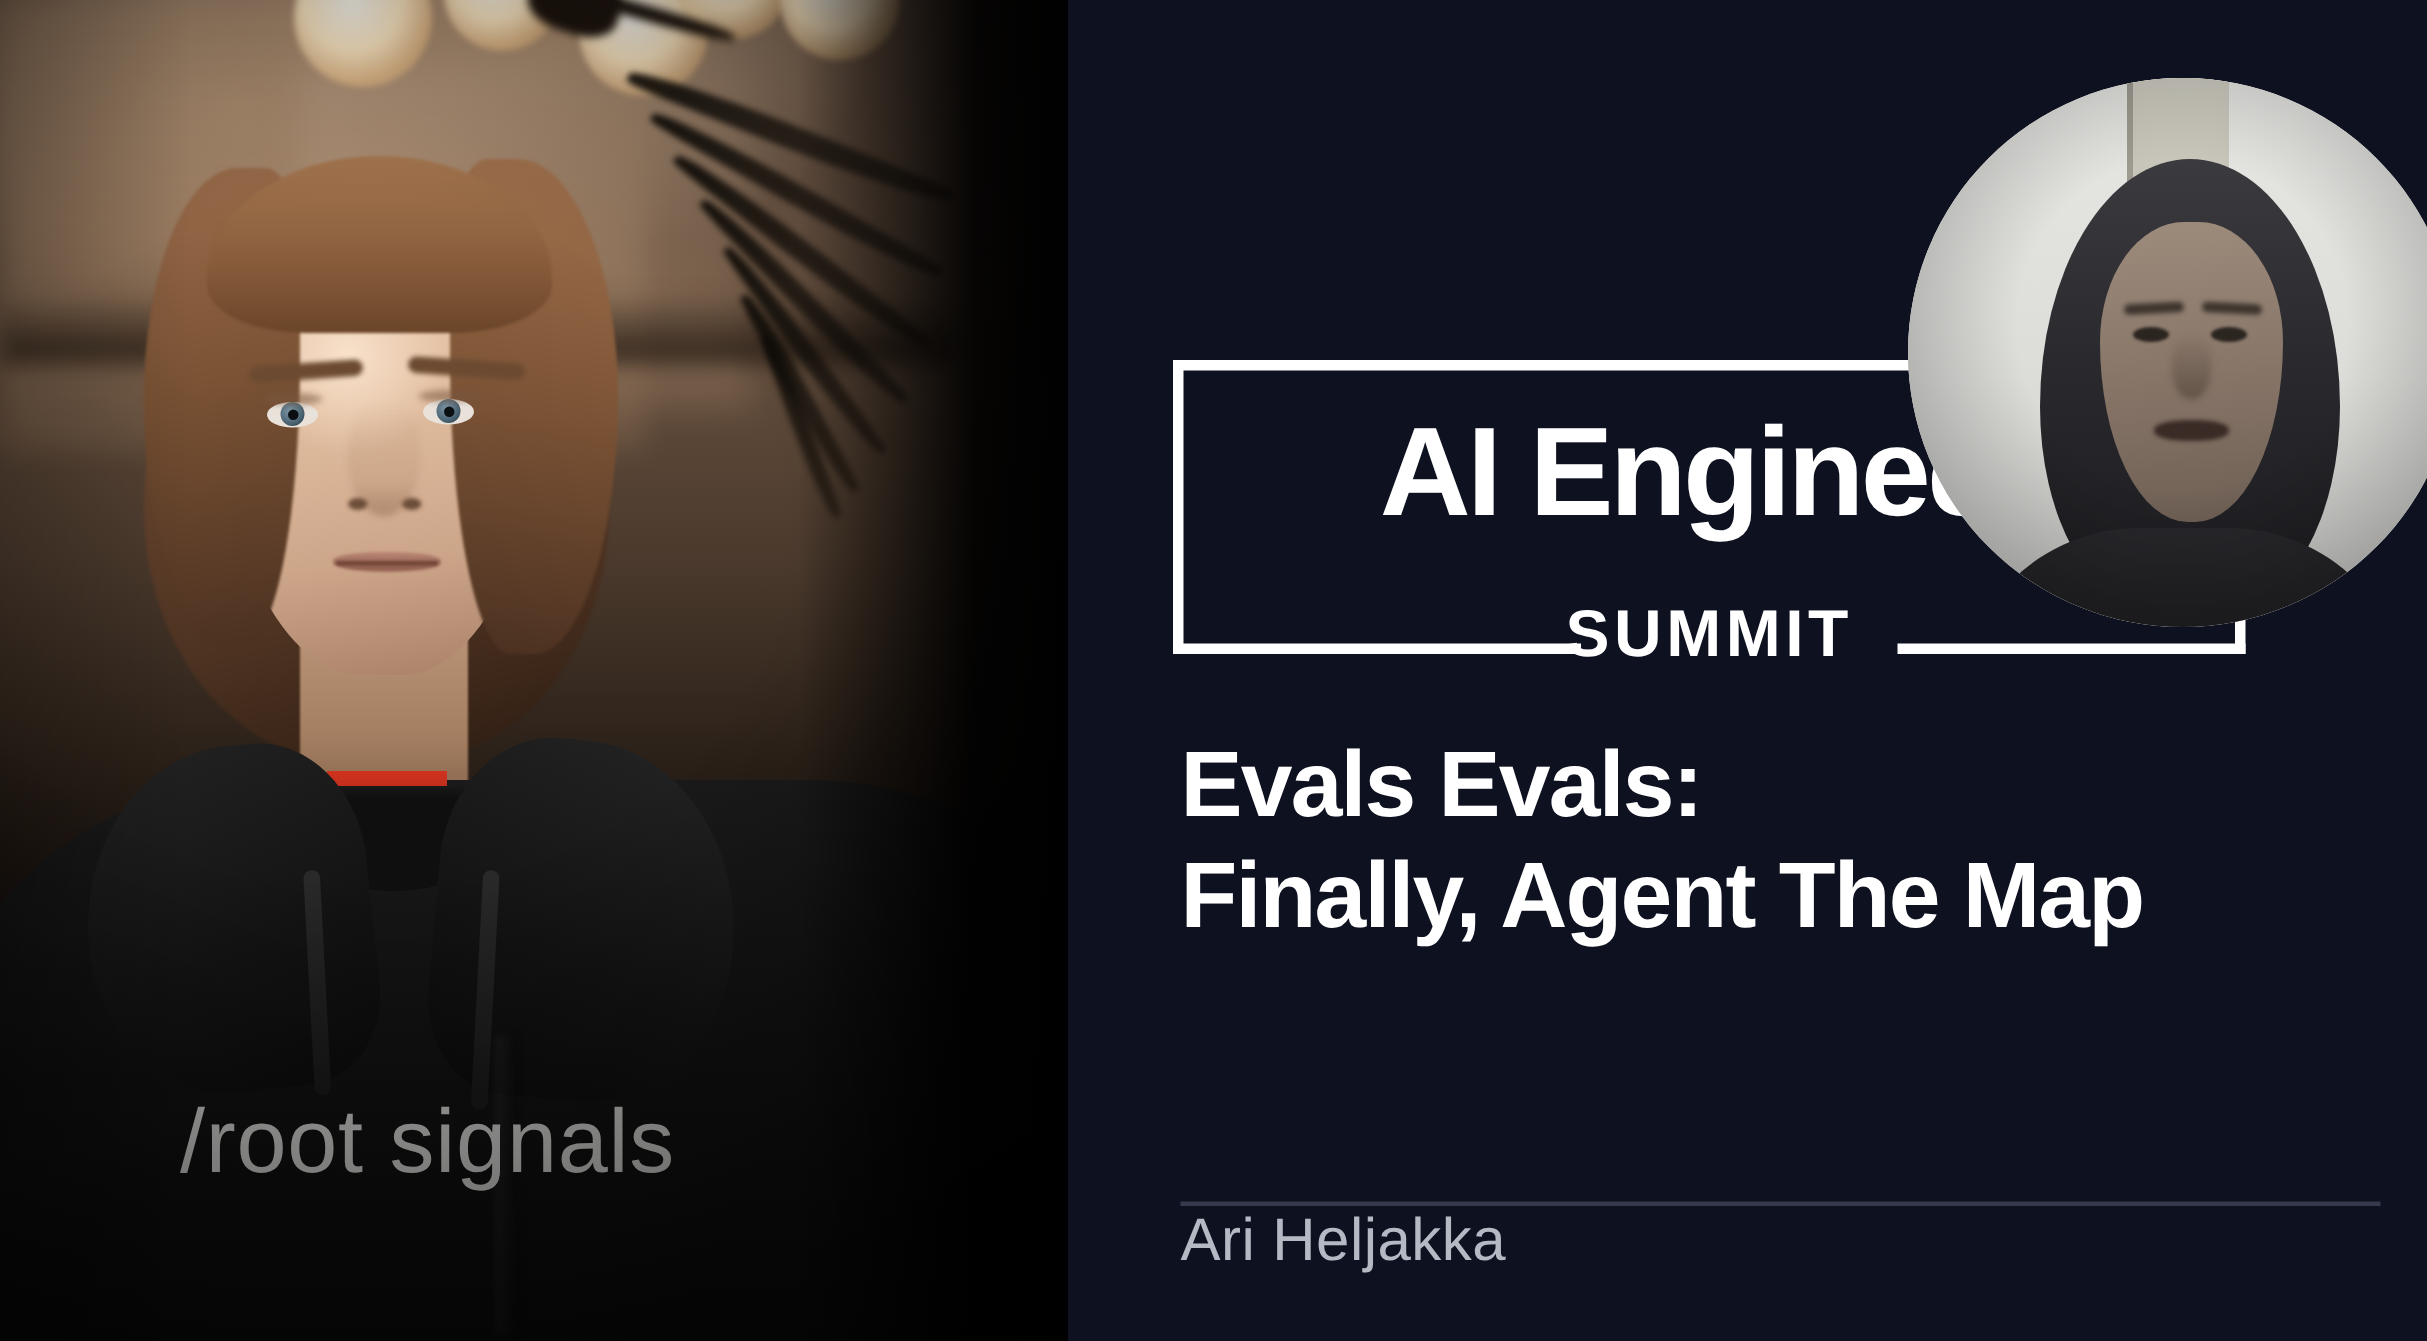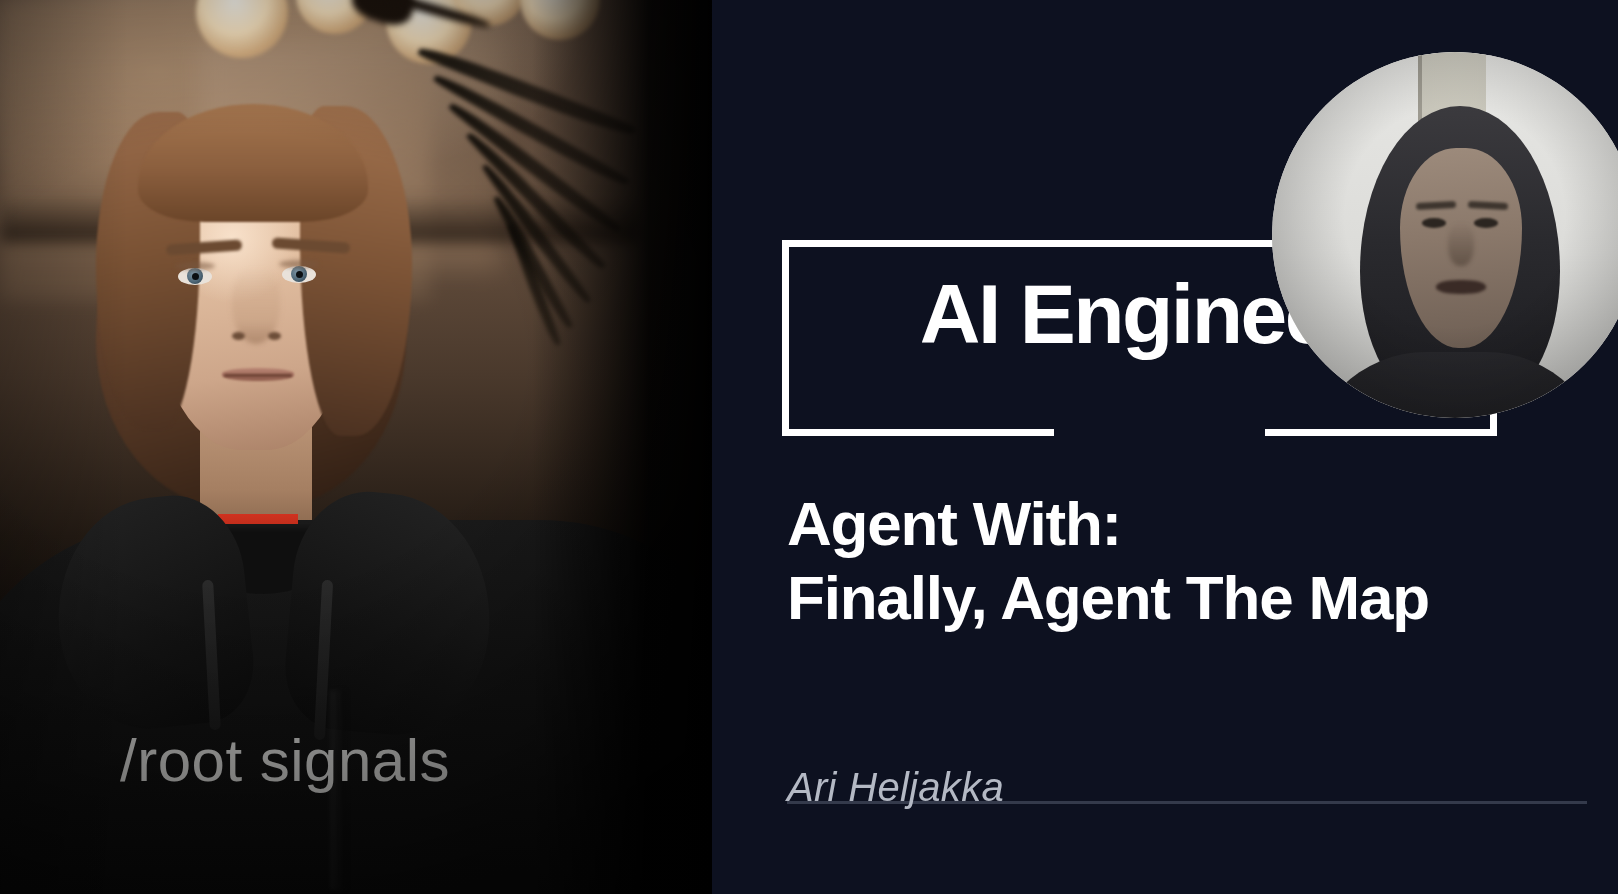--- a/index.html
+++ b/index.html
@@ -244,27 +244,26 @@
 
   
   .divider {
     position:absolute; left:75px; top:801px;
     width:800px; height:3px;
     background:#343a4b;
   }
 
   
   .speaker-name {
-    position:absolute; left:75px; top:764px;
+    position:absolute; left:75px; top:804px;
     color:#b4b9c4;
     font-size:40px; font-weight:400;
     letter-spacing:.3px;
     font-family:"Liberation Sans", sans-serif;
     padding-top:1px;
-    font-style:italic;
   }
 
   
   .webcam {
     position:absolute; left:560px; top:52px;
     width:366px; height:366px;
     border-radius:50%;
     overflow:hidden;
     background:#dcdcd8;
   }
@@ -377,24 +376,25 @@
 
   <div class="panel">
 
     <div class="logo-lockup">
       <div class="frame-top"></div>
       <div class="frame-left"></div>
       <div class="frame-right"></div>
       <div class="frame-bot-l"></div>
       <div class="frame-bot-r"></div>
       <div class="logo-main">AI Engineer</div>
+      <div class="logo-sub">SUMMIT</div>
     </div>
 
     <div class="talk-title">
-      <span class="ln">Agent With:</span>
+      <span class="ln">Evals Evals:</span>
       <span class="ln">Finally, Agent The Map</span>
     </div>
 
     <div class="divider"></div>
     <div class="speaker-name">Ari Heljakka</div>
 
     <div class="webcam">
       <div class="cam-bg"></div>
       <div class="cam-door"></div>
       <div class="cam-door-edge"></div>

